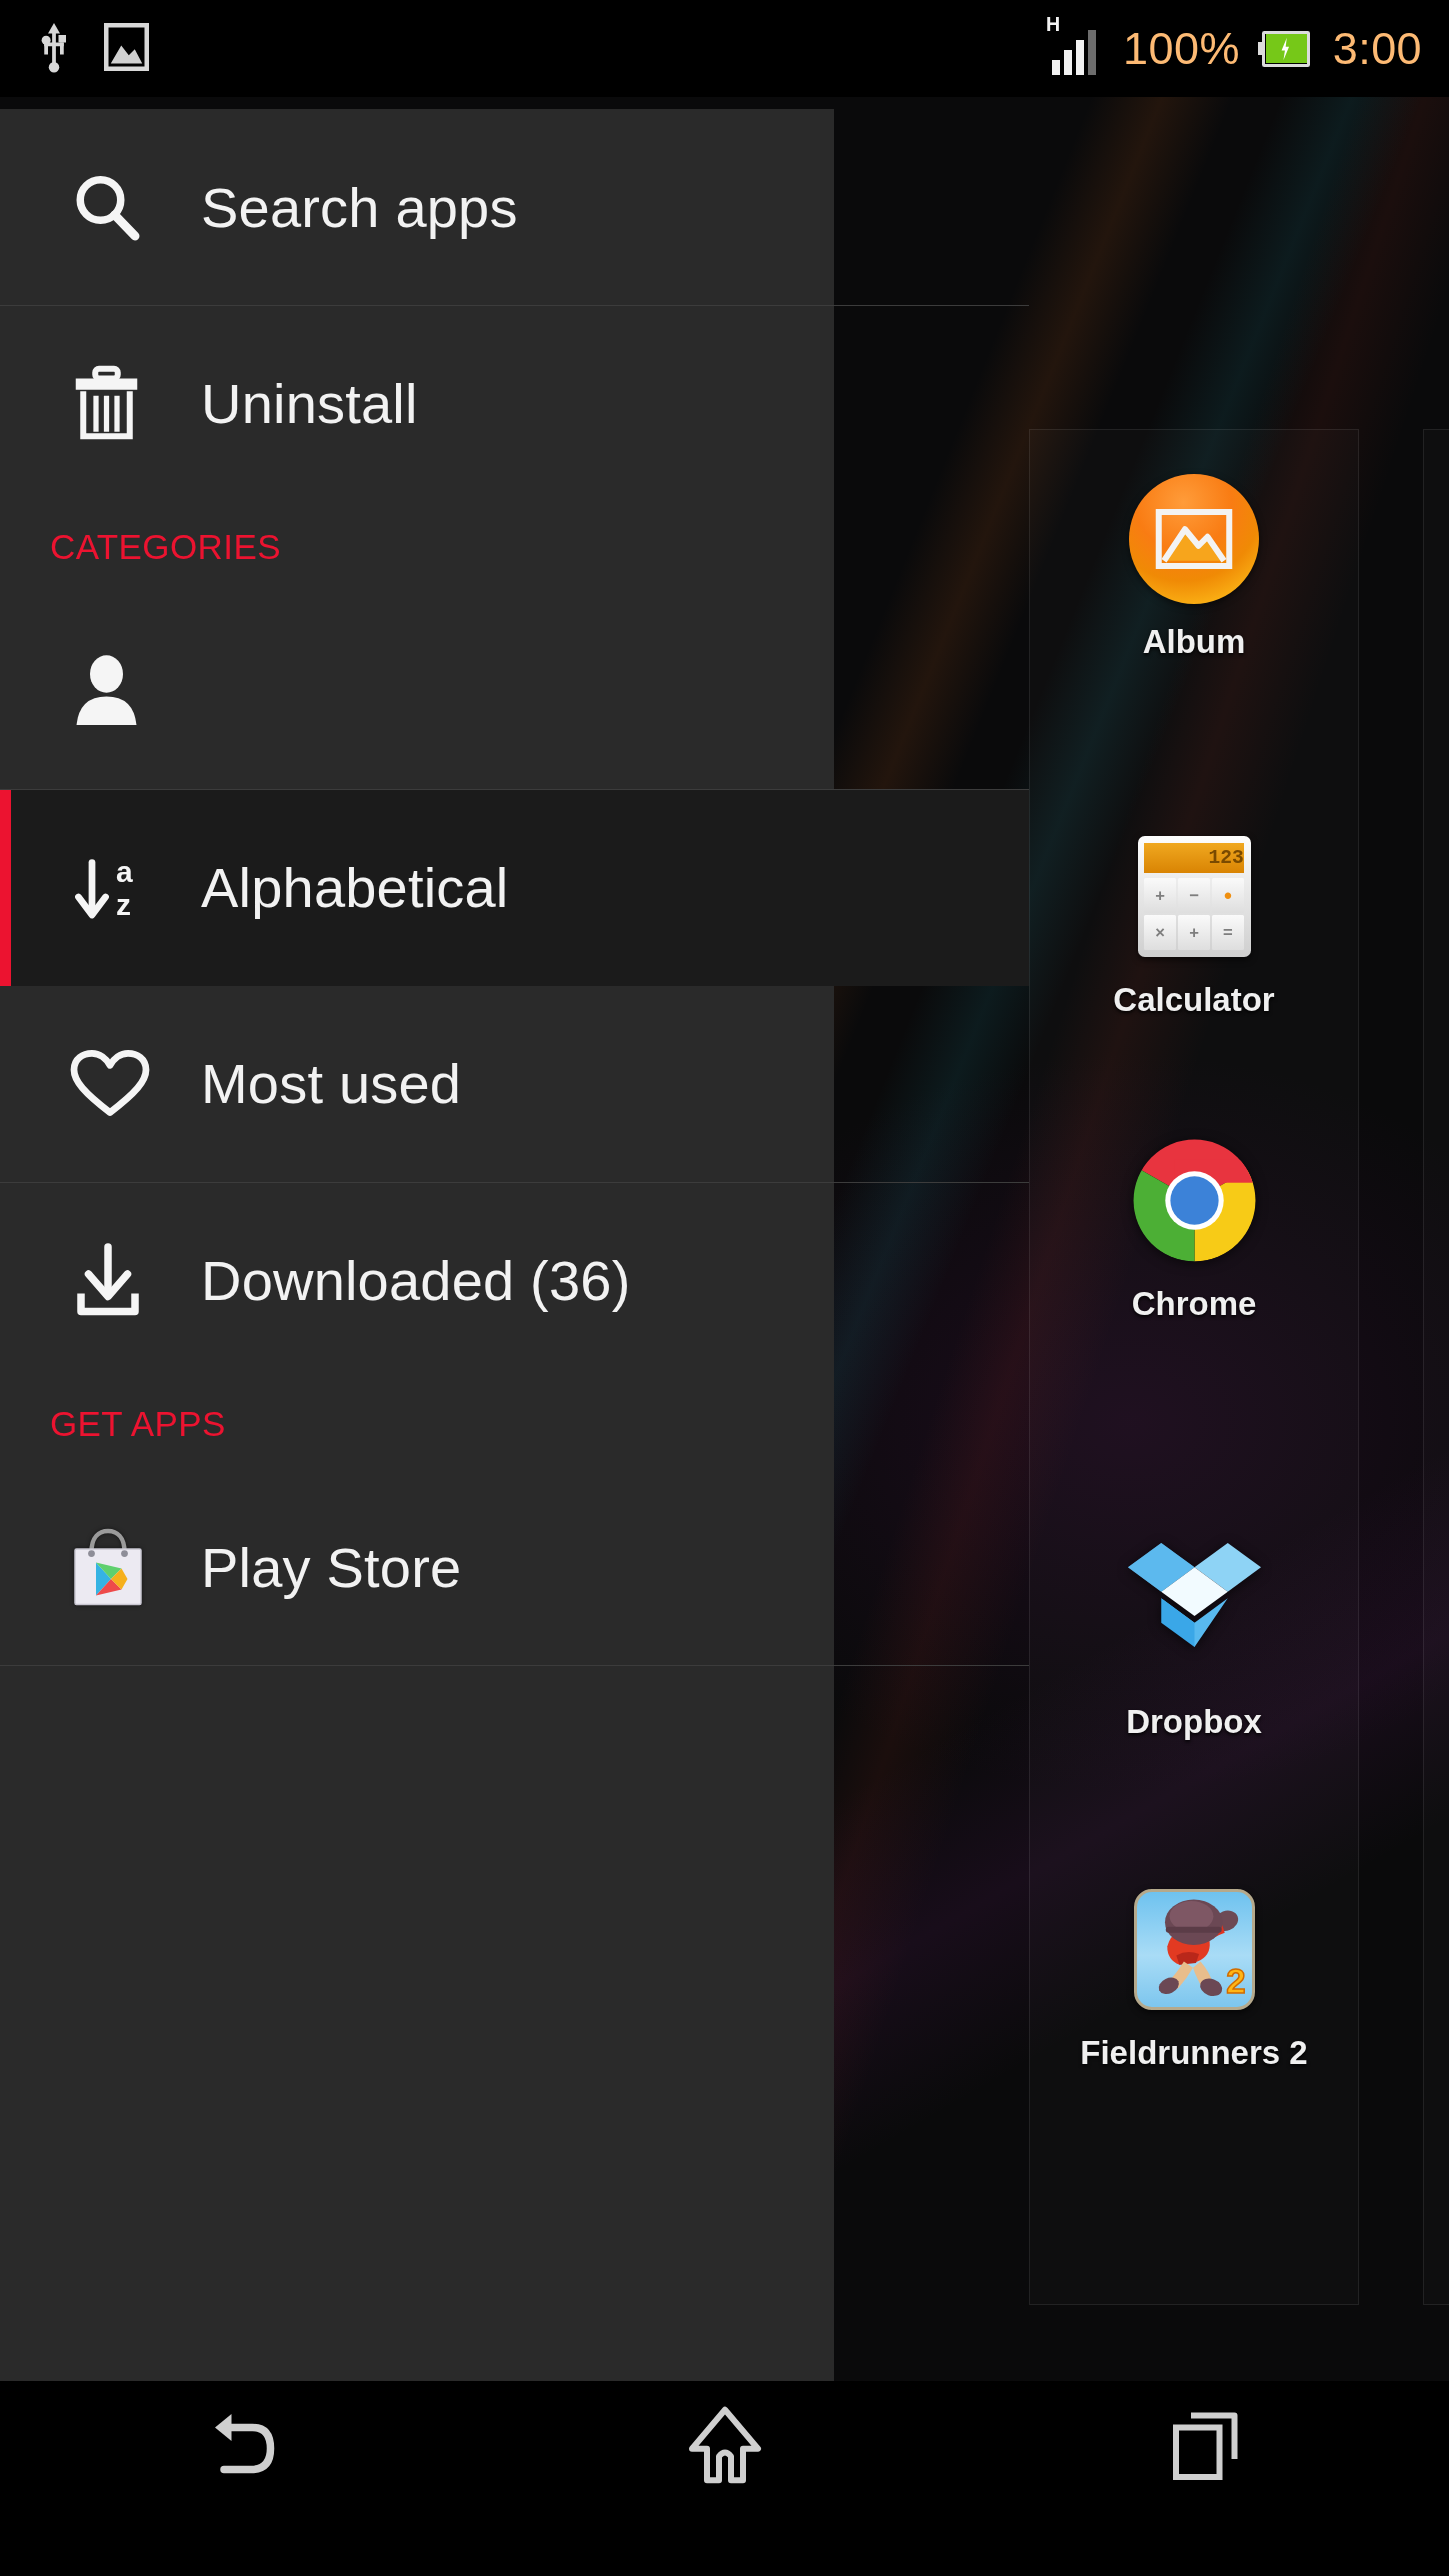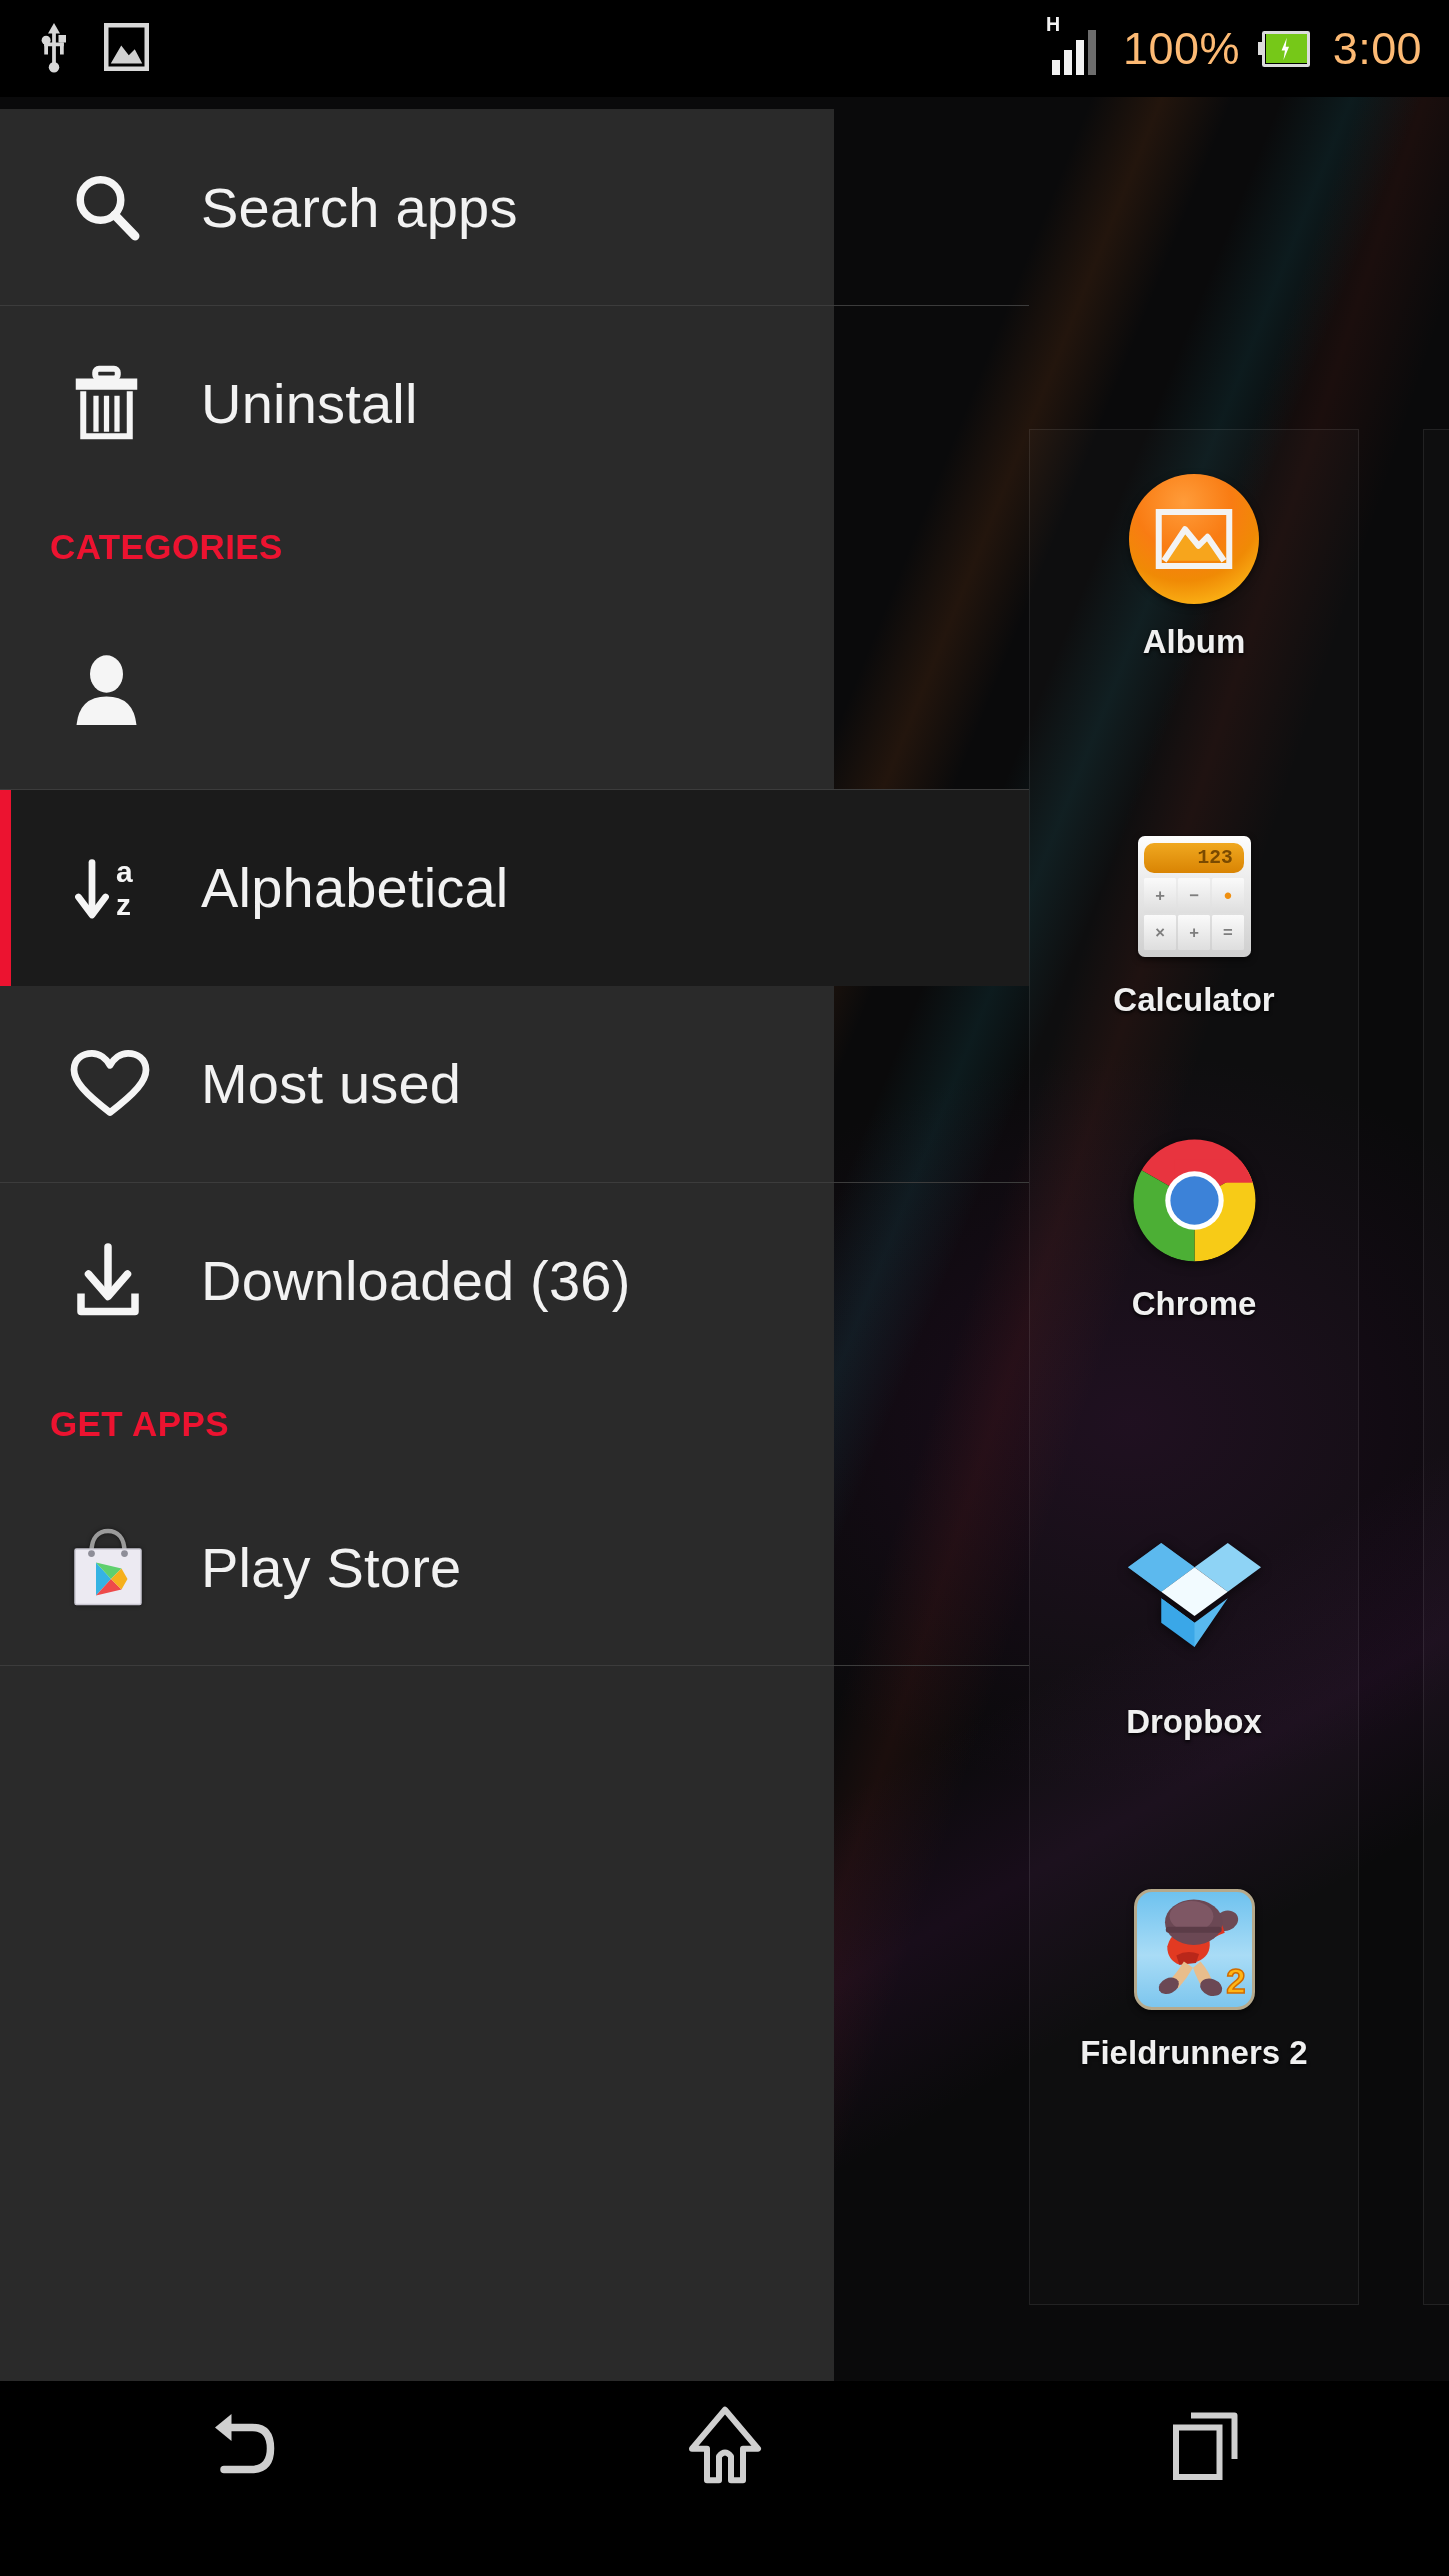--- a/index.html
+++ b/index.html
@@ -75,24 +75,24 @@
     box-shadow: 0 2.3px 7.5px rgba(0,0,0,0.55);
   }
   
   .ic-calc {
     width: 113px; height: 121px; border-radius: 6.8px;
     background: linear-gradient(180deg,#fdfdfd,#cfcfcf);
     padding: 6.8px; display: flex; flex-direction: column; gap: 5.3px;
     box-shadow: 0 2.3px 6.8px rgba(0,0,0,0.6);
   }
   .calc-screen {
-    height: 30px; border-radius: 10px;
+    height: 30px; border-radius: 0;
     background: linear-gradient(180deg,#f0a820,#d98403);
     display: flex; align-items: center; justify-content: flex-end;
-    padding-right: 11px; color: #7a4a00; font-size: 19.6px; font-weight: bold;
+    padding-right: 0; color: #7a4a00; font-size: 19.6px; font-weight: bold;
     font-family: "Liberation Mono", monospace;
   }
   .calc-keys { flex: 1; display: grid; grid-template-columns: repeat(3,1fr); grid-template-rows: repeat(2,1fr); gap: 2.3px; }
   .calc-key {
     background: linear-gradient(180deg,#fafafa,#dedede); border-radius: 1.5px;
     display: flex; align-items: center; justify-content: center;
     color: #7e7e7e; font-size: 16.6px; font-weight: bold;
   }
   .calc-key.accent { color: #ef8f10; font-size: 22.6px; }
   
@@ -124,21 +124,21 @@
     position: absolute; left: 0; top: 0; width: 10.6px; height: 100%;
   }
   .menu-icon { width: 100px; display: flex; align-items: center; justify-content: flex-start; }
   .menu-label {
     color: #f2f2f2; font-size: 56px; font-weight: 300;
     margin-left: 32px; letter-spacing: 0.2px;
   }
   .divider { height: 0.8px; background: #3c3c3c; width: 1029px; }
 
   .section-head {
-    color: #ec1330; font-size: 35px; font-weight: bold;
+    color: #ec1330; font-size: 35px; font-weight: normal;
     padding: 0 0 0 50px; height: 91px; display: flex; align-items: center;
     letter-spacing: 0.4px;
   }
 
   
   .ic-play-bag { width: 78px; height: 82px; filter: drop-shadow(0 0.8px 2.3px rgba(0,0,0,0.5)); }
 
   
   #navbar {
     position: absolute; left: 0; top: 2381px; width: 1449px; height: 195px;

